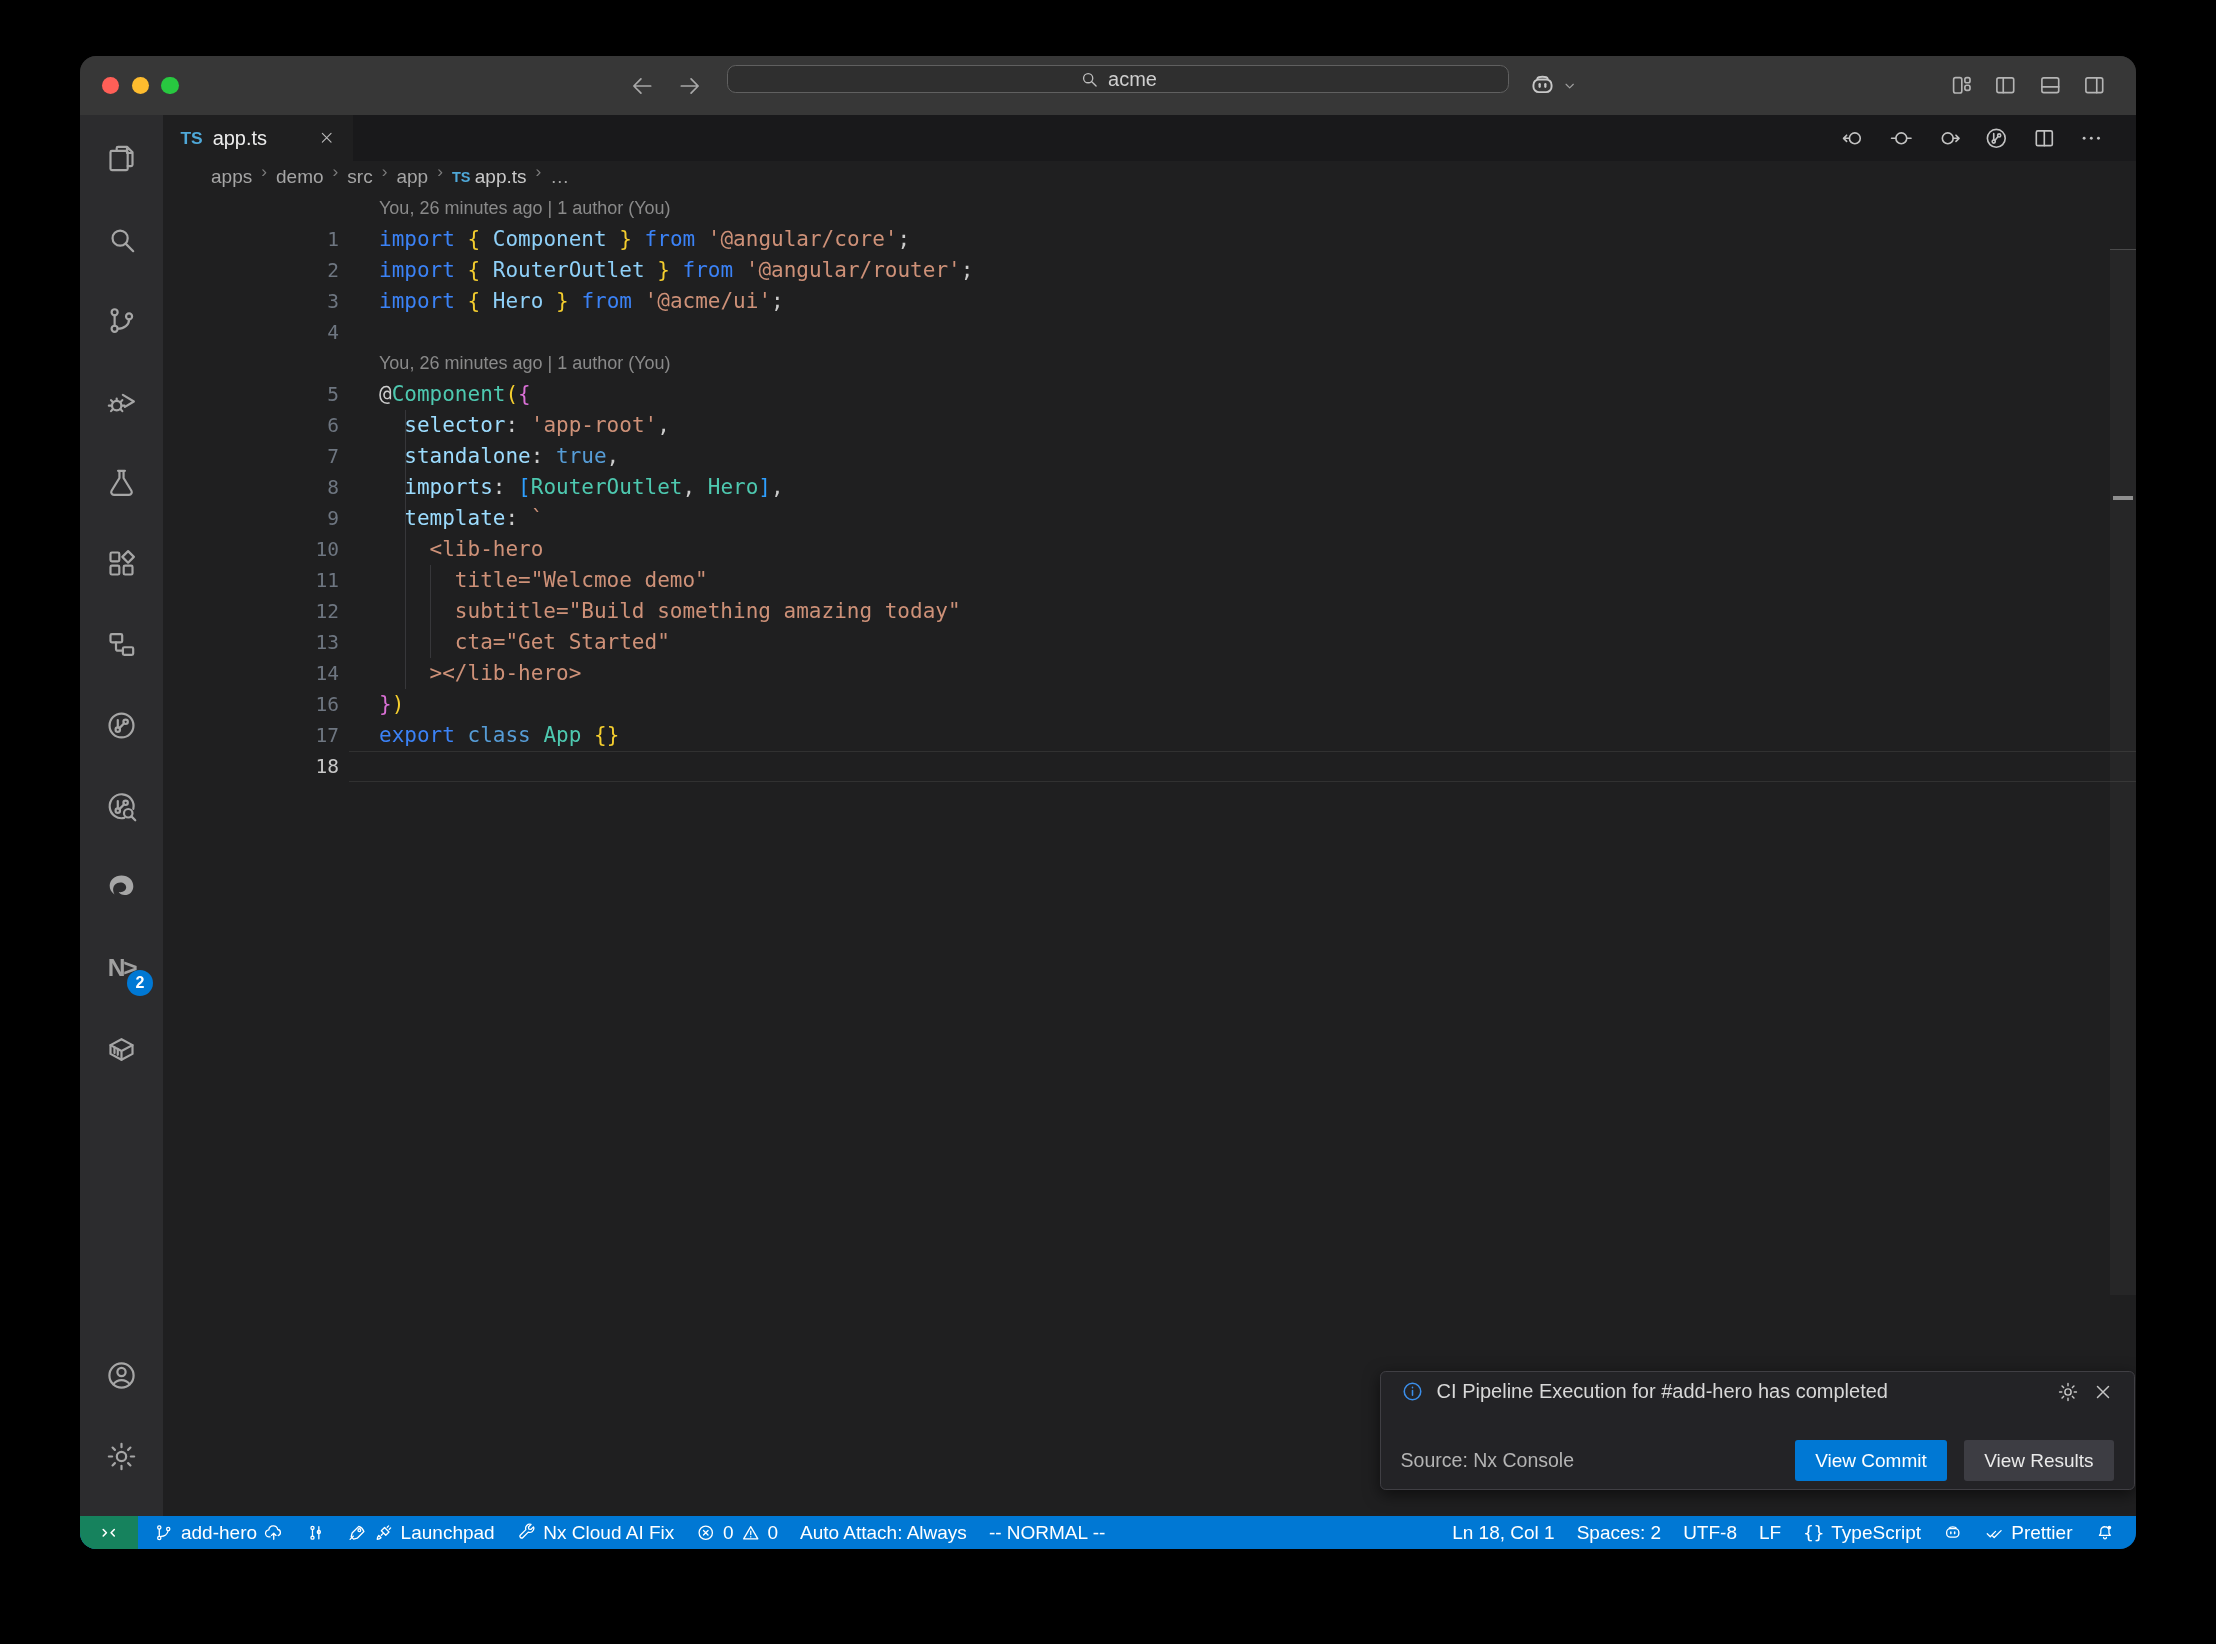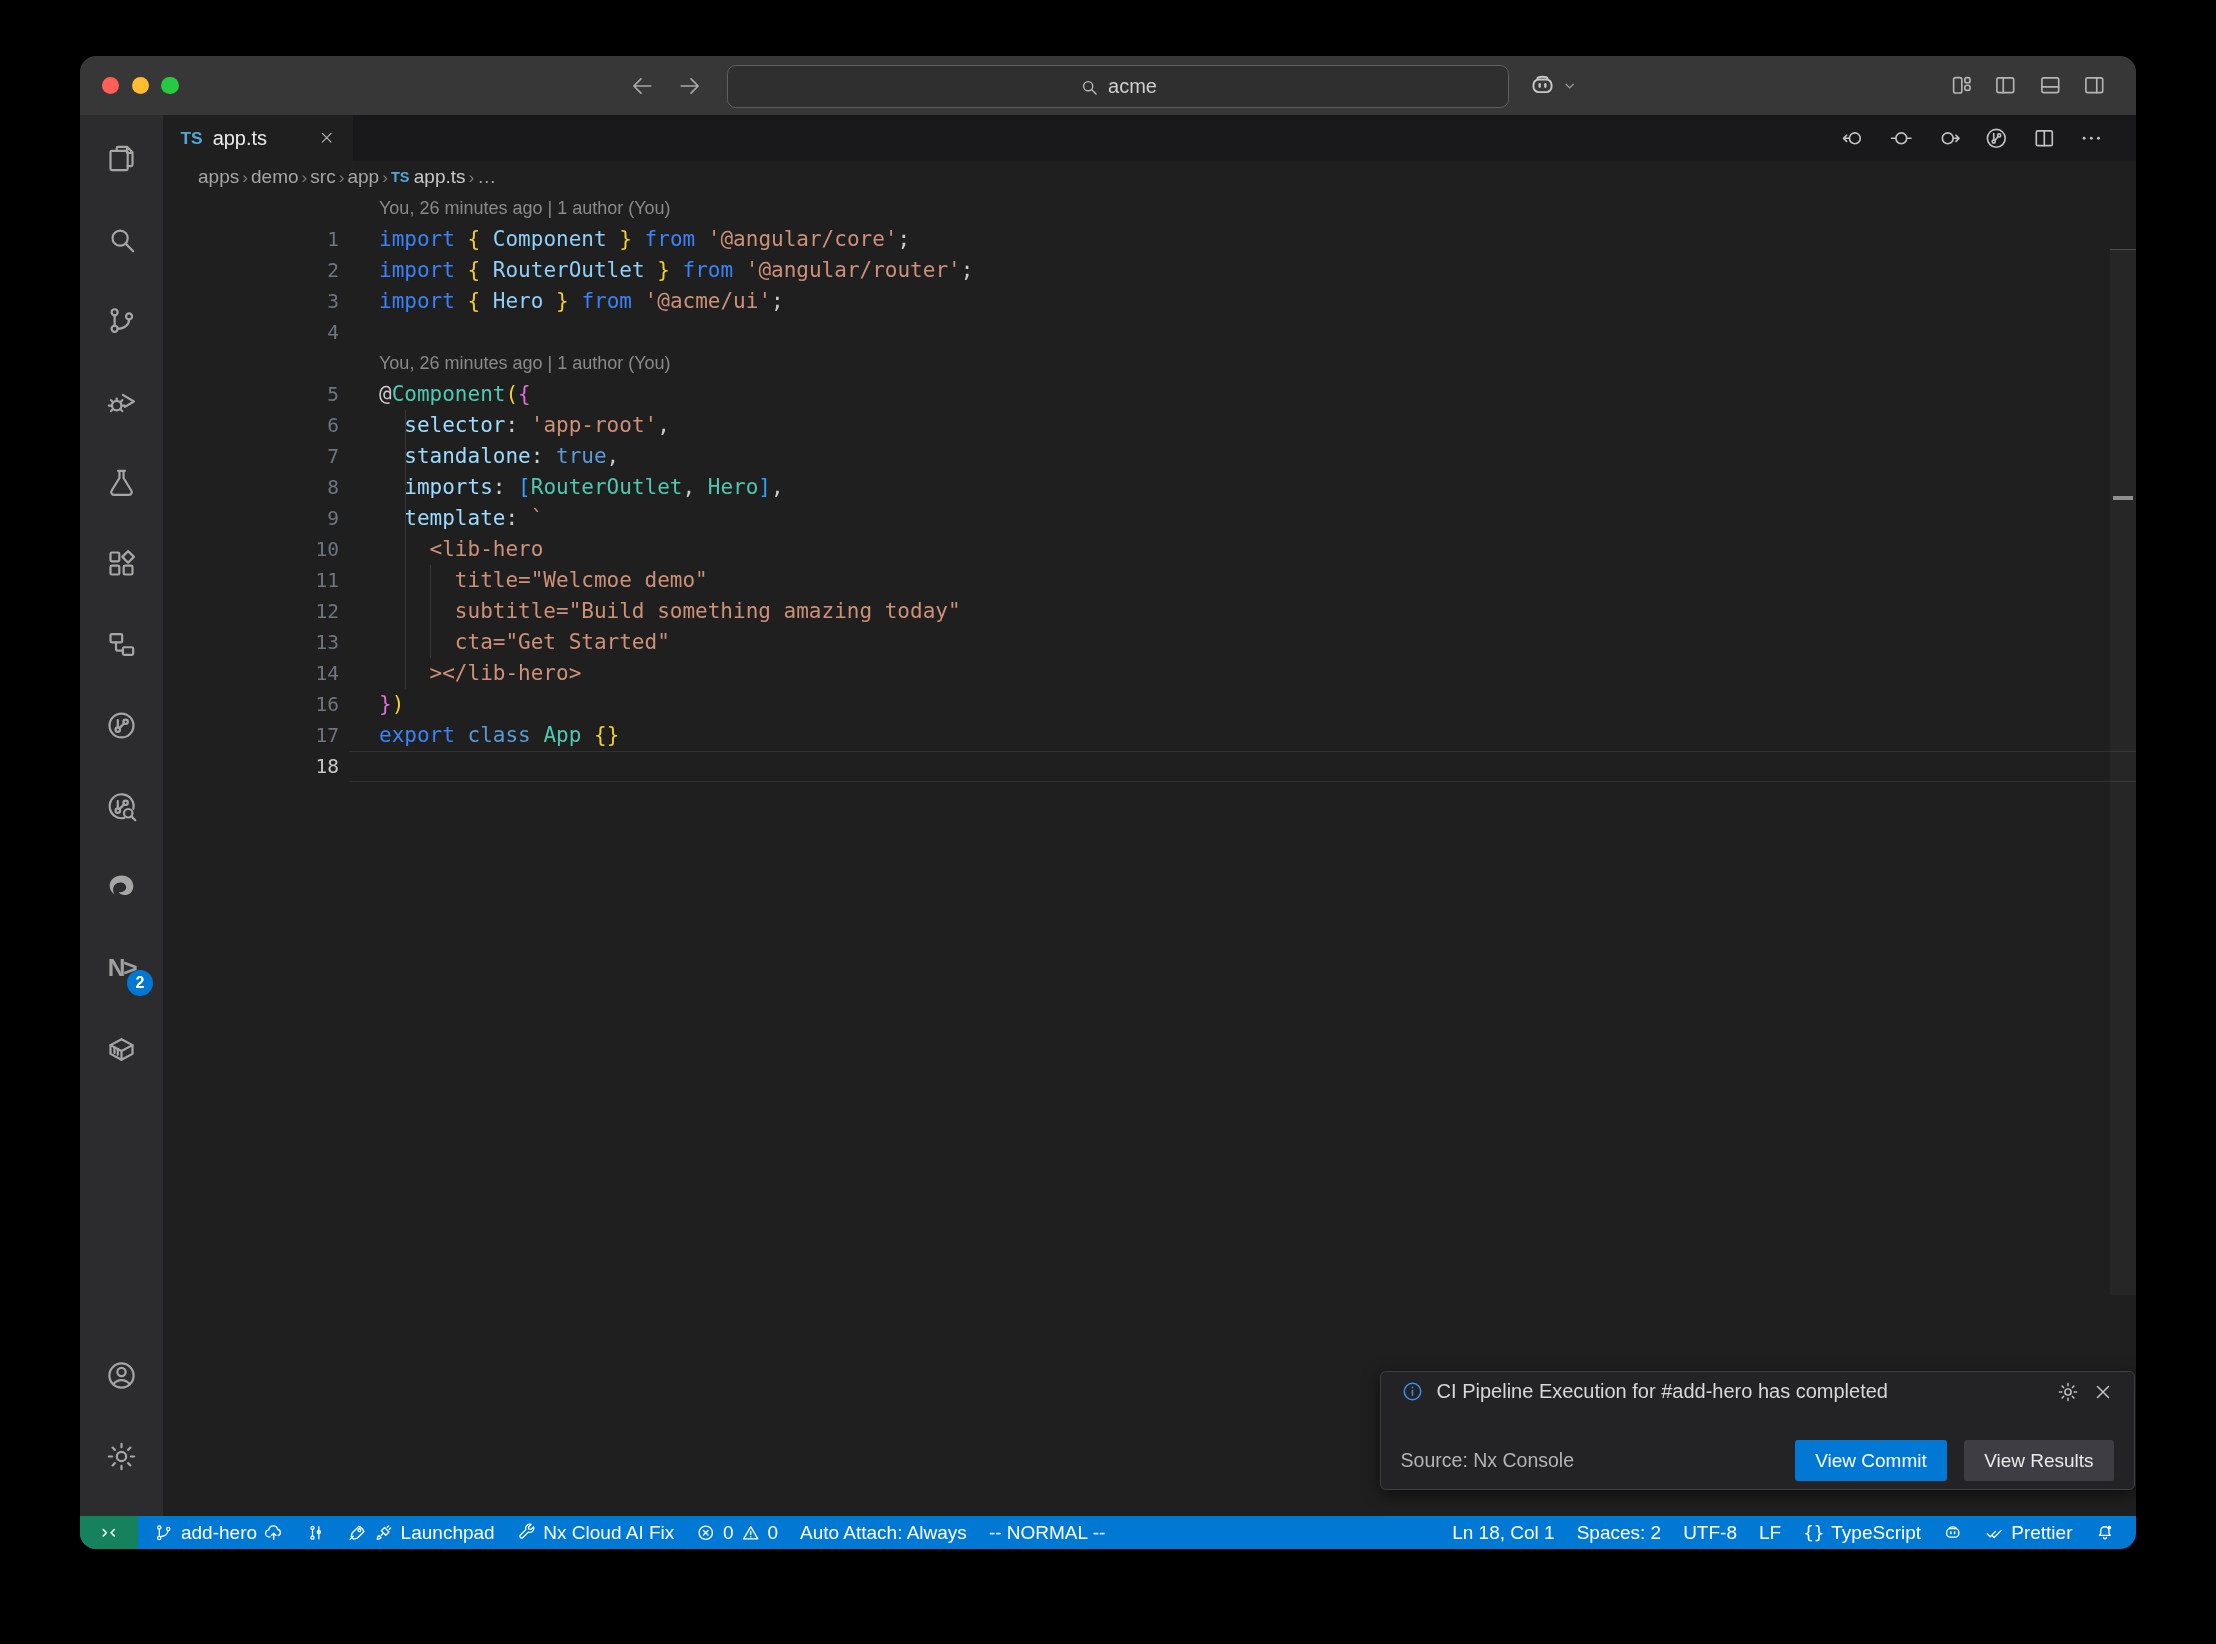--- a/index.html
+++ b/index.html
@@ -9,21 +9,21 @@
   .window{position:absolute;left:80px;top:56px;width:2056px;height:1493px;background:#1f1f20;
           border-radius:16px;overflow:hidden;display:flex;flex-direction:column;
           box-shadow:0 22px 58px rgba(0,0,0,.7);}
   
   .titlebar{position:relative;height:59px;flex:0 0 59px;background:#373737;}
   .traffic{position:absolute;left:22px;top:0;height:100%;display:flex;align-items:center;gap:12.3px;}
   .tl{width:17.4px;height:17.4px;border-radius:50%;}
   .tl.red{background:#ff5f57}.tl.yellow{background:#febc2e}.tl.green{background:#28c840}
   .nav{position:absolute;left:549px;top:0;height:100%;display:flex;align-items:center;gap:22px;color:#a8a8a8;}
   .nav .icon{font-size:26px;}
-  .searchbox{position:absolute;left:647px;top:9.4px;width:782px;height:43px;background:#2f2f2f;
+  .searchbox{position:absolute;left:647px;top:9.4px;width:782px;height:28px;background:#2f2f2f;
              border:1.4px solid #606060;border-radius:8.7px;display:flex;align-items:center;justify-content:center;
              gap:9px;color:#cfcfcf;font-size:20px;}
   .searchbox .icon{font-size:20px;color:#bdbdbd;}
   .copilot-group{position:absolute;left:1448px;top:0;height:100%;display:flex;align-items:center;gap:4.3px;color:#c8c8c8;}
   .copilot-group .cp{font-size:29px;}
   .copilot-group .chev{font-size:17.4px;color:#9f9f9f;}
   .layout-icons{position:absolute;right:29px;top:0;height:100%;display:flex;align-items:center;gap:20px;color:#b5b5b5;}
   .layout-icons .icon{font-size:24.6px;}
   
   .main{flex:1;display:flex;min-height:0;}
@@ -38,22 +38,22 @@
   .editor-col{flex:1;display:flex;flex-direction:column;min-width:0;}
   
   .tabbar{height:46px;flex:0 0 46px;background:#19191b;display:flex;align-items:stretch;justify-content:space-between;}
   .tab{display:flex;align-items:center;gap:10px;padding:0 17.4px;background:#1f1f20;min-width:190px;cursor:pointer;}
   .ts-badge{color:#4fa8d8;font-weight:700;font-size:17.4px;}
   .tab-label{color:#ececec;font-size:20px;}
   .tab-close{margin-left:auto;color:#b9b9b9;font-size:17.4px;display:flex;}
   .editor-actions{display:flex;align-items:center;gap:23px;padding-right:32px;color:#c2c2c2;}
   .editor-actions .icon{font-size:24.6px;}
   
-  .breadcrumbs{height:32px;flex:0 0 32px;background:#1f1f20;display:flex;align-items:center;
-               padding-left:35px;gap:3px;font-size:19px;color:#a5a5a5;}
+  .breadcrumbs{height:32px;flex:0 0 32px;background:#1f1f20;display:flex;
+               padding-left:48px;gap:9px;font-size:19px;color:#a5a5a5;}
   .bc-sep{color:#7c7c7c;font-size:17.4px;}
   .bc-ts{color:#4fa8d8;font-weight:700;font-size:14.5px;margin-right:4.3px;}
   .bc-item{display:flex;align-items:center;cursor:pointer;}
   .bc-item.file{color:#c9c9c9;}
   
   .editor{position:relative;flex:1;background:#1f1f20;overflow:hidden;
           font-family:"DejaVu Sans Mono",monospace;font-size:21px;margin-left:20px;}
   .row{display:flex;height:31px;line-height:31px;position:relative;}
   .gutter{width:166px;flex:0 0 166px;text-align:right;padding-right:10px;color:#6e7681;font-size:19.5px;}
   .gutter.cur{color:#c8c8c8;}

